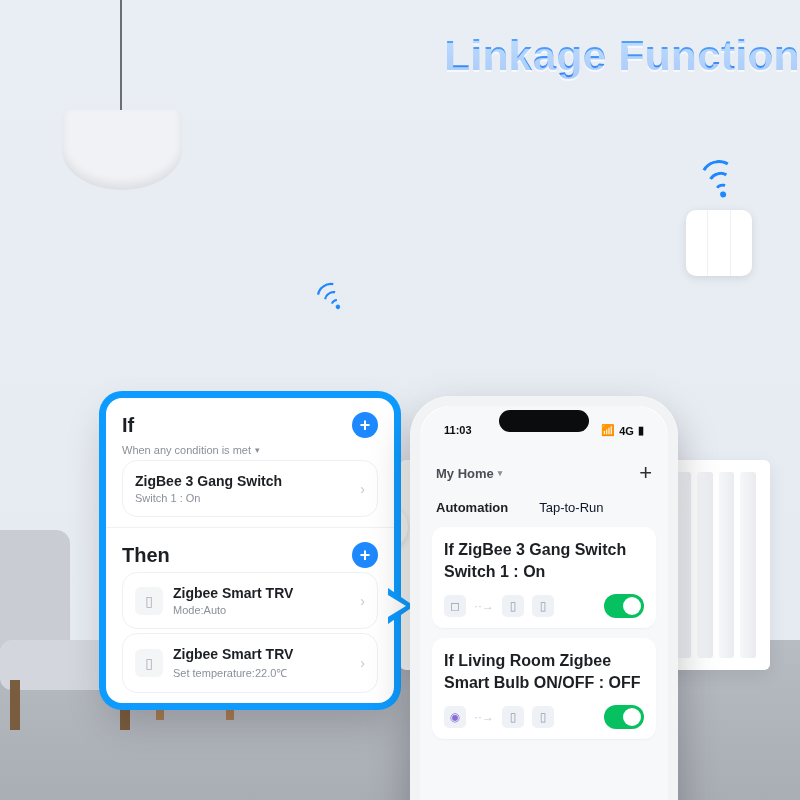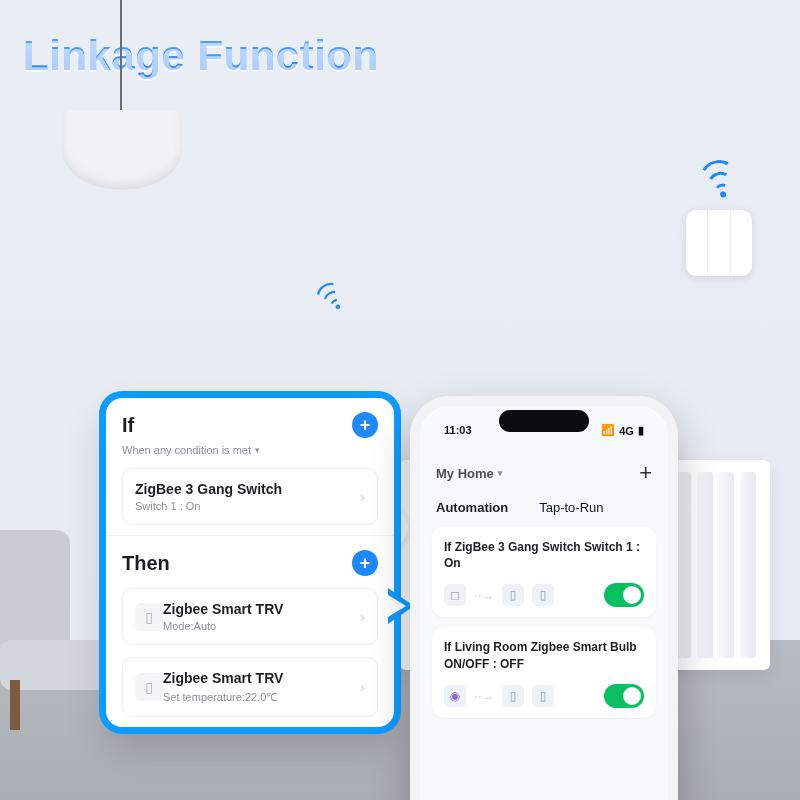--- a/index.html
+++ b/index.html
@@ -9,21 +9,21 @@
   .scene {
     position: absolute; inset: 0;
     background: linear-gradient(to bottom, #e9eef5 0%, #e6eaf1 80%, #d9dde4 80%, #d9dde4 100%);
   }
   .floor {
     position: absolute; left:0; right:0; bottom:0; height:160px;
     background: linear-gradient(to bottom, #b7bbc2 0%, #a9adb4 100%);
   }
 
   
-  .title-wrap { position:absolute; top:32px; left:0; right:0; text-align:left;padding-left:23px; }
+  .title-wrap { position:absolute; top:32px; left:0; right:0; text-align:right;padding-left:23px; }
   .title {
     font-size: 42px; font-weight: 800; letter-spacing: .5px;
     background: linear-gradient(180deg,#5aa9ff 0%, #2d7df0 100%);
     -webkit-background-clip: text; background-clip: text; color: transparent;
     text-shadow: 0 2px 0 rgba(255,255,255,.6);
   }
   .subtitle { margin-top:6px; font-size:20px; color:#5c6470; }
 
   
   .lamp { position:absolute; left:120px; top:0; width:2px; height:120px; background:#6a6e74; }
@@ -65,21 +65,21 @@
     position:absolute; left:106px; top:398px; width:288px;
     background:#fff; border-radius:16px;
     box-shadow:0 0 0 7px #0d9bff, 0 18px 40px rgba(0,0,0,.18);
   }
   .popup .section { padding:14px 16px 10px; }
   .popup .section + .section { border-top:1px solid #f0f1f3; }
   .popup .hdr { display:flex; align-items:center; justify-content:space-between; }
   .popup .hdr h3 { font-size:20px; font-weight:700; color:#1c1f23; }
   .popup .hdr .plus { width:26px; height:26px; border-radius:50%; background:#1e88ff; color:#fff; display:flex; align-items:center; justify-content:center; font-size:18px; font-weight:700; }
   .popup .cond { margin-top:6px; font-size:11px; color:#8a9099; display:flex; align-items:center; gap:4px;}
-  .popup .row { margin-top:12px; padding:12px; border:1px solid #eef0f3; border-radius:10px; display:flex; align-items:center; }
+  .popup .row { margin-top:4px; padding:12px; border:1px solid #eef0f3; border-radius:15px; display:flex; align-items:center; gap:10px; }
   .popup .row .txt { flex:1; }
   .popup .row .t1 { font-size:14px; font-weight:600; color:#1c1f23; }
   .popup .row .t2 { font-size:11px; color:#8a9099; margin-top:3px;}
   .popup .row .chev { color:#c3c8cf; font-size:14px;}
   .thumb { width:28px; height:28px; background:#f4f5f7; border-radius:6px; display:flex; align-items:center; justify-content:center; font-size:14px; color:#a9afb8;}
   
   .arrow { position:absolute; left:388px; top:588px; width:0; height:0; border-left:26px solid #0d9bff; border-top:18px solid transparent; border-bottom:18px solid transparent; }
   .arrow::after{content:""; position:absolute; left:-26px; top:-11px; width:0;height:0;border-left:18px solid #fff; border-top:11px solid transparent; border-bottom:11px solid transparent;}
 
   
@@ -93,21 +93,21 @@
   .statusbar .r{display:flex; gap:4px; align-items:center;}
   .screen{ position:absolute; inset:10px; border-radius:32px; background:#f7f8fa; padding-top:48px;}
   .apphdr{ display:flex; justify-content:space-between; padding:6px 16px;}
   .apphdr .home{ font-size:13px; color:#4a4f57; font-weight:600; display:flex; align-items:center; gap:4px;}
   .apphdr .plusbtn{ font-size:22px; color:#2b2f36; font-weight:300;}
   .tabs { display:flex; gap:31px; padding:8px 16px 12px; font-size:13px;}
   .tabs .t{ color:#0f172a;}
   .tabs .t.active{ color:#1c1f23; font-weight:700;}
   .alist{ padding:0 12px; display:flex; flex-direction:column; gap:10px;}
   .card{ background:#fff; border-radius:12px; padding:12px 12px 10px; box-shadow:0 1px 2px rgba(0,0,0,.04);}
-  .card .ct{ font-size:12px; font-weight:700; color:#1c1f23; line-height:1.35;}
+  .card .ct{ font-size:16px; font-weight:700; color:#1c1f23; line-height:1.35;}
   .card .icons{ display:flex; align-items:center; justify-content:space-between; margin-top:12px;}
   .card .ig{ display:flex; align-items:center; gap:8px;}
   .card .ic{ width:22px;height:22px;border-radius:5px;background:#eef1f5;display:flex;align-items:center;justify-content:center;font-size:12px;color:#9aa0aa;}
   .card .arrowh{ color:#c3c8cf; font-size:12px;}
   .toggle{ width:40px;height:24px;border-radius:12px;background:#07c160;position:relative;}
   .toggle::after{content:"";position:absolute;right:3px;top:3px;width:18px;height:18px;border-radius:50%;background:#fff;}
 
   .dropchev{font-size:9px;color:#8a9099;}
 </style>
 </head>

